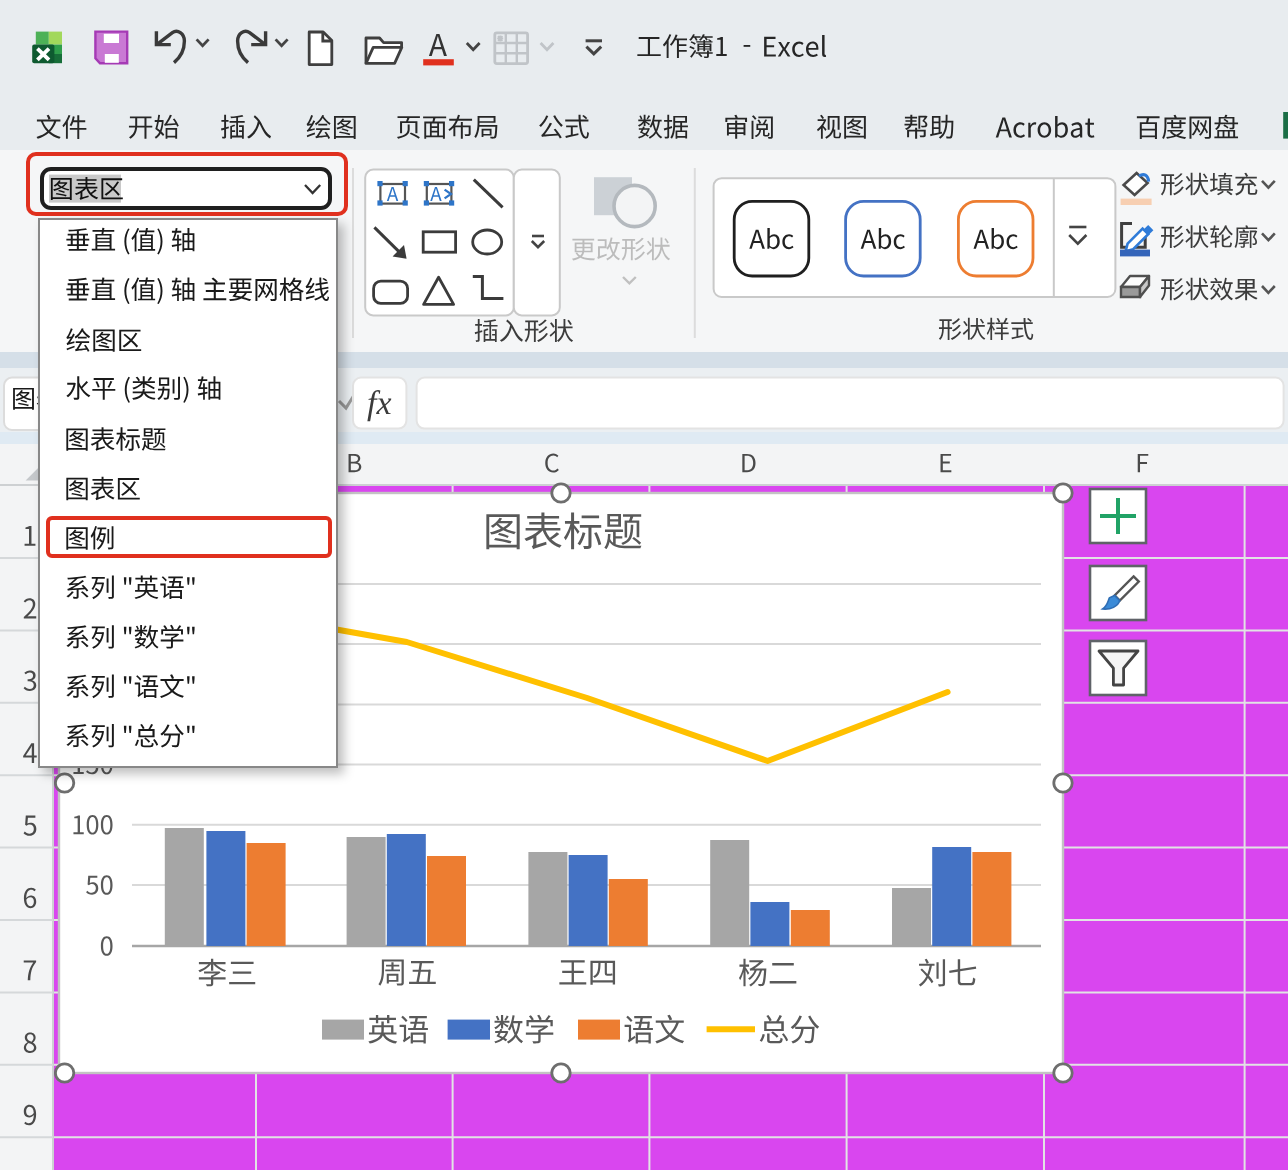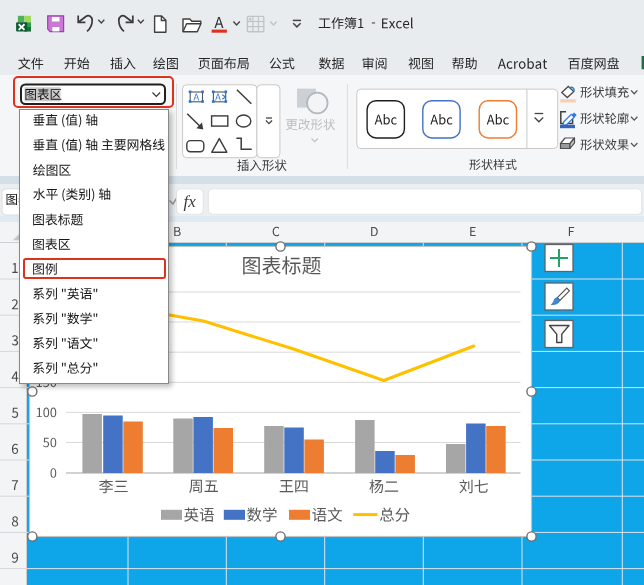--- a/index.html
+++ b/index.html
@@ -1,15 +1,15 @@
 <!DOCTYPE html>
 <html><head><meta charset="utf-8">
 <style>
 html,body{margin:0;padding:0;width:644px;height:585px;overflow:hidden;font-family:"Liberation Sans",sans-serif;}
-#app{position:relative;width:644px;height:585px;background:#0ea5e9;}
+#app{position:relative;width:644px;height:585px;background:#d946ef;}
 .abs{position:absolute;}
 </style></head>
 <body>
 <div id="app">
 <svg width="0" height="0" style="position:absolute">
       <defs>
         <path id="g0042" d="M101 0H334C498 0 612 71 612 215C612 315 550 373 463 390V395C532 417 570 481 570 554C570 683 466 733 318 733H101ZM193 422V660H306C421 660 479 628 479 542C479 467 428 422 302 422ZM193 74V350H321C450 350 521 309 521 218C521 119 447 74 321 74Z"></path>
         <path id="g0043" d="M377 -13C472 -13 544 25 602 92L551 151C504 99 451 68 381 68C241 68 153 184 153 369C153 552 246 665 384 665C447 665 495 637 534 596L584 656C542 703 472 746 383 746C197 746 58 603 58 366C58 128 194 -13 377 -13Z"></path>
         <path id="g0044" d="M101 0H288C509 0 629 137 629 369C629 603 509 733 284 733H101ZM193 76V658H276C449 658 534 555 534 369C534 184 449 76 276 76Z"></path>
         <path id="g0045" d="M101 0H534V79H193V346H471V425H193V655H523V733H101Z"></path>

